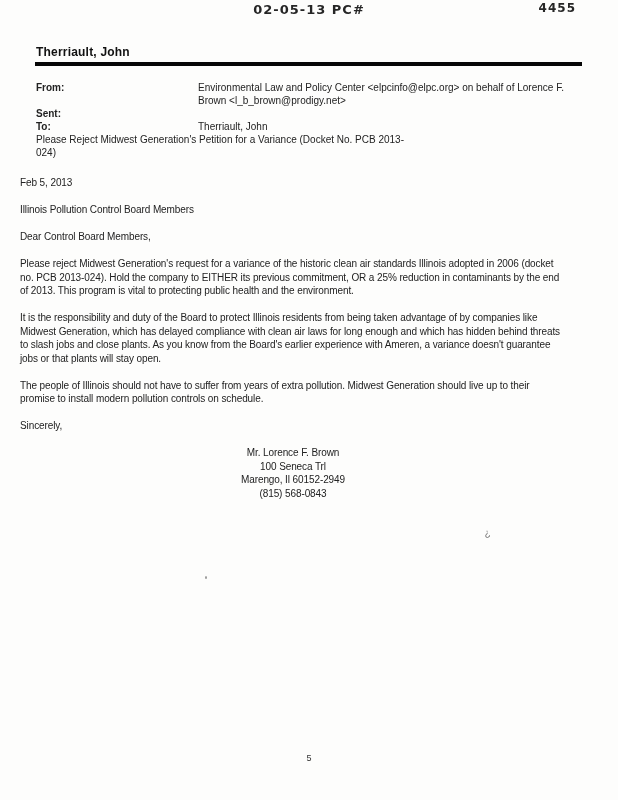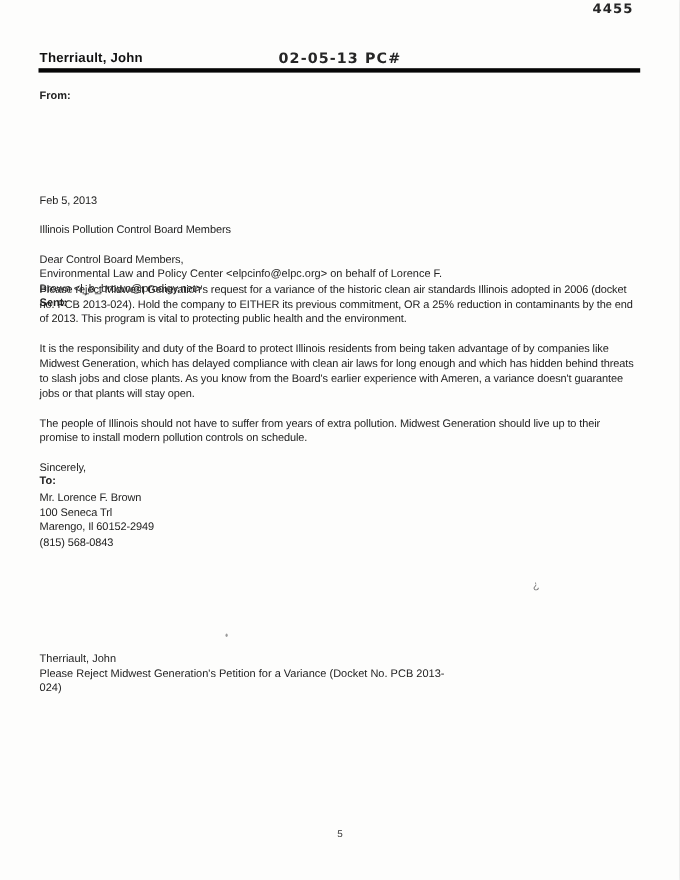--- a/index.html
+++ b/index.html
@@ -12,51 +12,50 @@
     overflow:hidden;
     box-shadow:0 0 4px rgba(0,0,0,.25);
   }
   
   .stamp-date{
     position:absolute;top:2px;left:0;width:100%;
     text-align:center;
     font-family:"DejaVu Sans", sans-serif;
     font-weight:700;font-size:13px;letter-spacing:1px;
     color:#262626;
-    margin-top:44px;
   }
   .stamp-number{
     position:absolute;top:1px;right:42px;
     font-family:"DejaVu Sans", sans-serif;
     font-weight:700;font-size:12px;letter-spacing:1px;
     color:#262626;
   }
   .recipient{
     position:absolute;top:45px;left:36px;
     font-weight:700;font-size:12px;letter-spacing:.2px;
     color:#111;
   }
   .rule{
     position:absolute;top:62px;left:35px;
     width:547px;height:4px;background:#060606;
   }
   .headers{
     position:absolute;top:81px;left:36px;width:546px;
     font-size:10px;line-height:13px;color:#222;
   }
-  .hrow{display:flex;flex-direction:column;}
+  .hrow{display:flex;}
   .hlabel{width:162px;font-weight:700;flex:0 0 162px;}
   .hvalue{width:384px;}
   .body{
-    position:absolute;top:176px;left:36px;width:546px;
+    position:absolute;top:176px;left:20px;width:546px;
     font-size:10px;line-height:13.5px;letter-spacing:-0.1px;
     color:#222;
   }
   .body p{margin:0 0 13.5px 0;}
-  .sig div{line-height:13.5px;}
+  .sig div{line-height:13.5px;text-align:center;}
   .footer-page-num{
     position:absolute;top:753px;left:0;width:100%;
     text-align:center;font-size:9px;color:#333;
   }
   .artifact-squiggle{
     position:absolute;top:527px;left:484px;
     font-size:10px;color:#777;
     transform:rotate(-10deg);
   }
   .artifact-dot{

